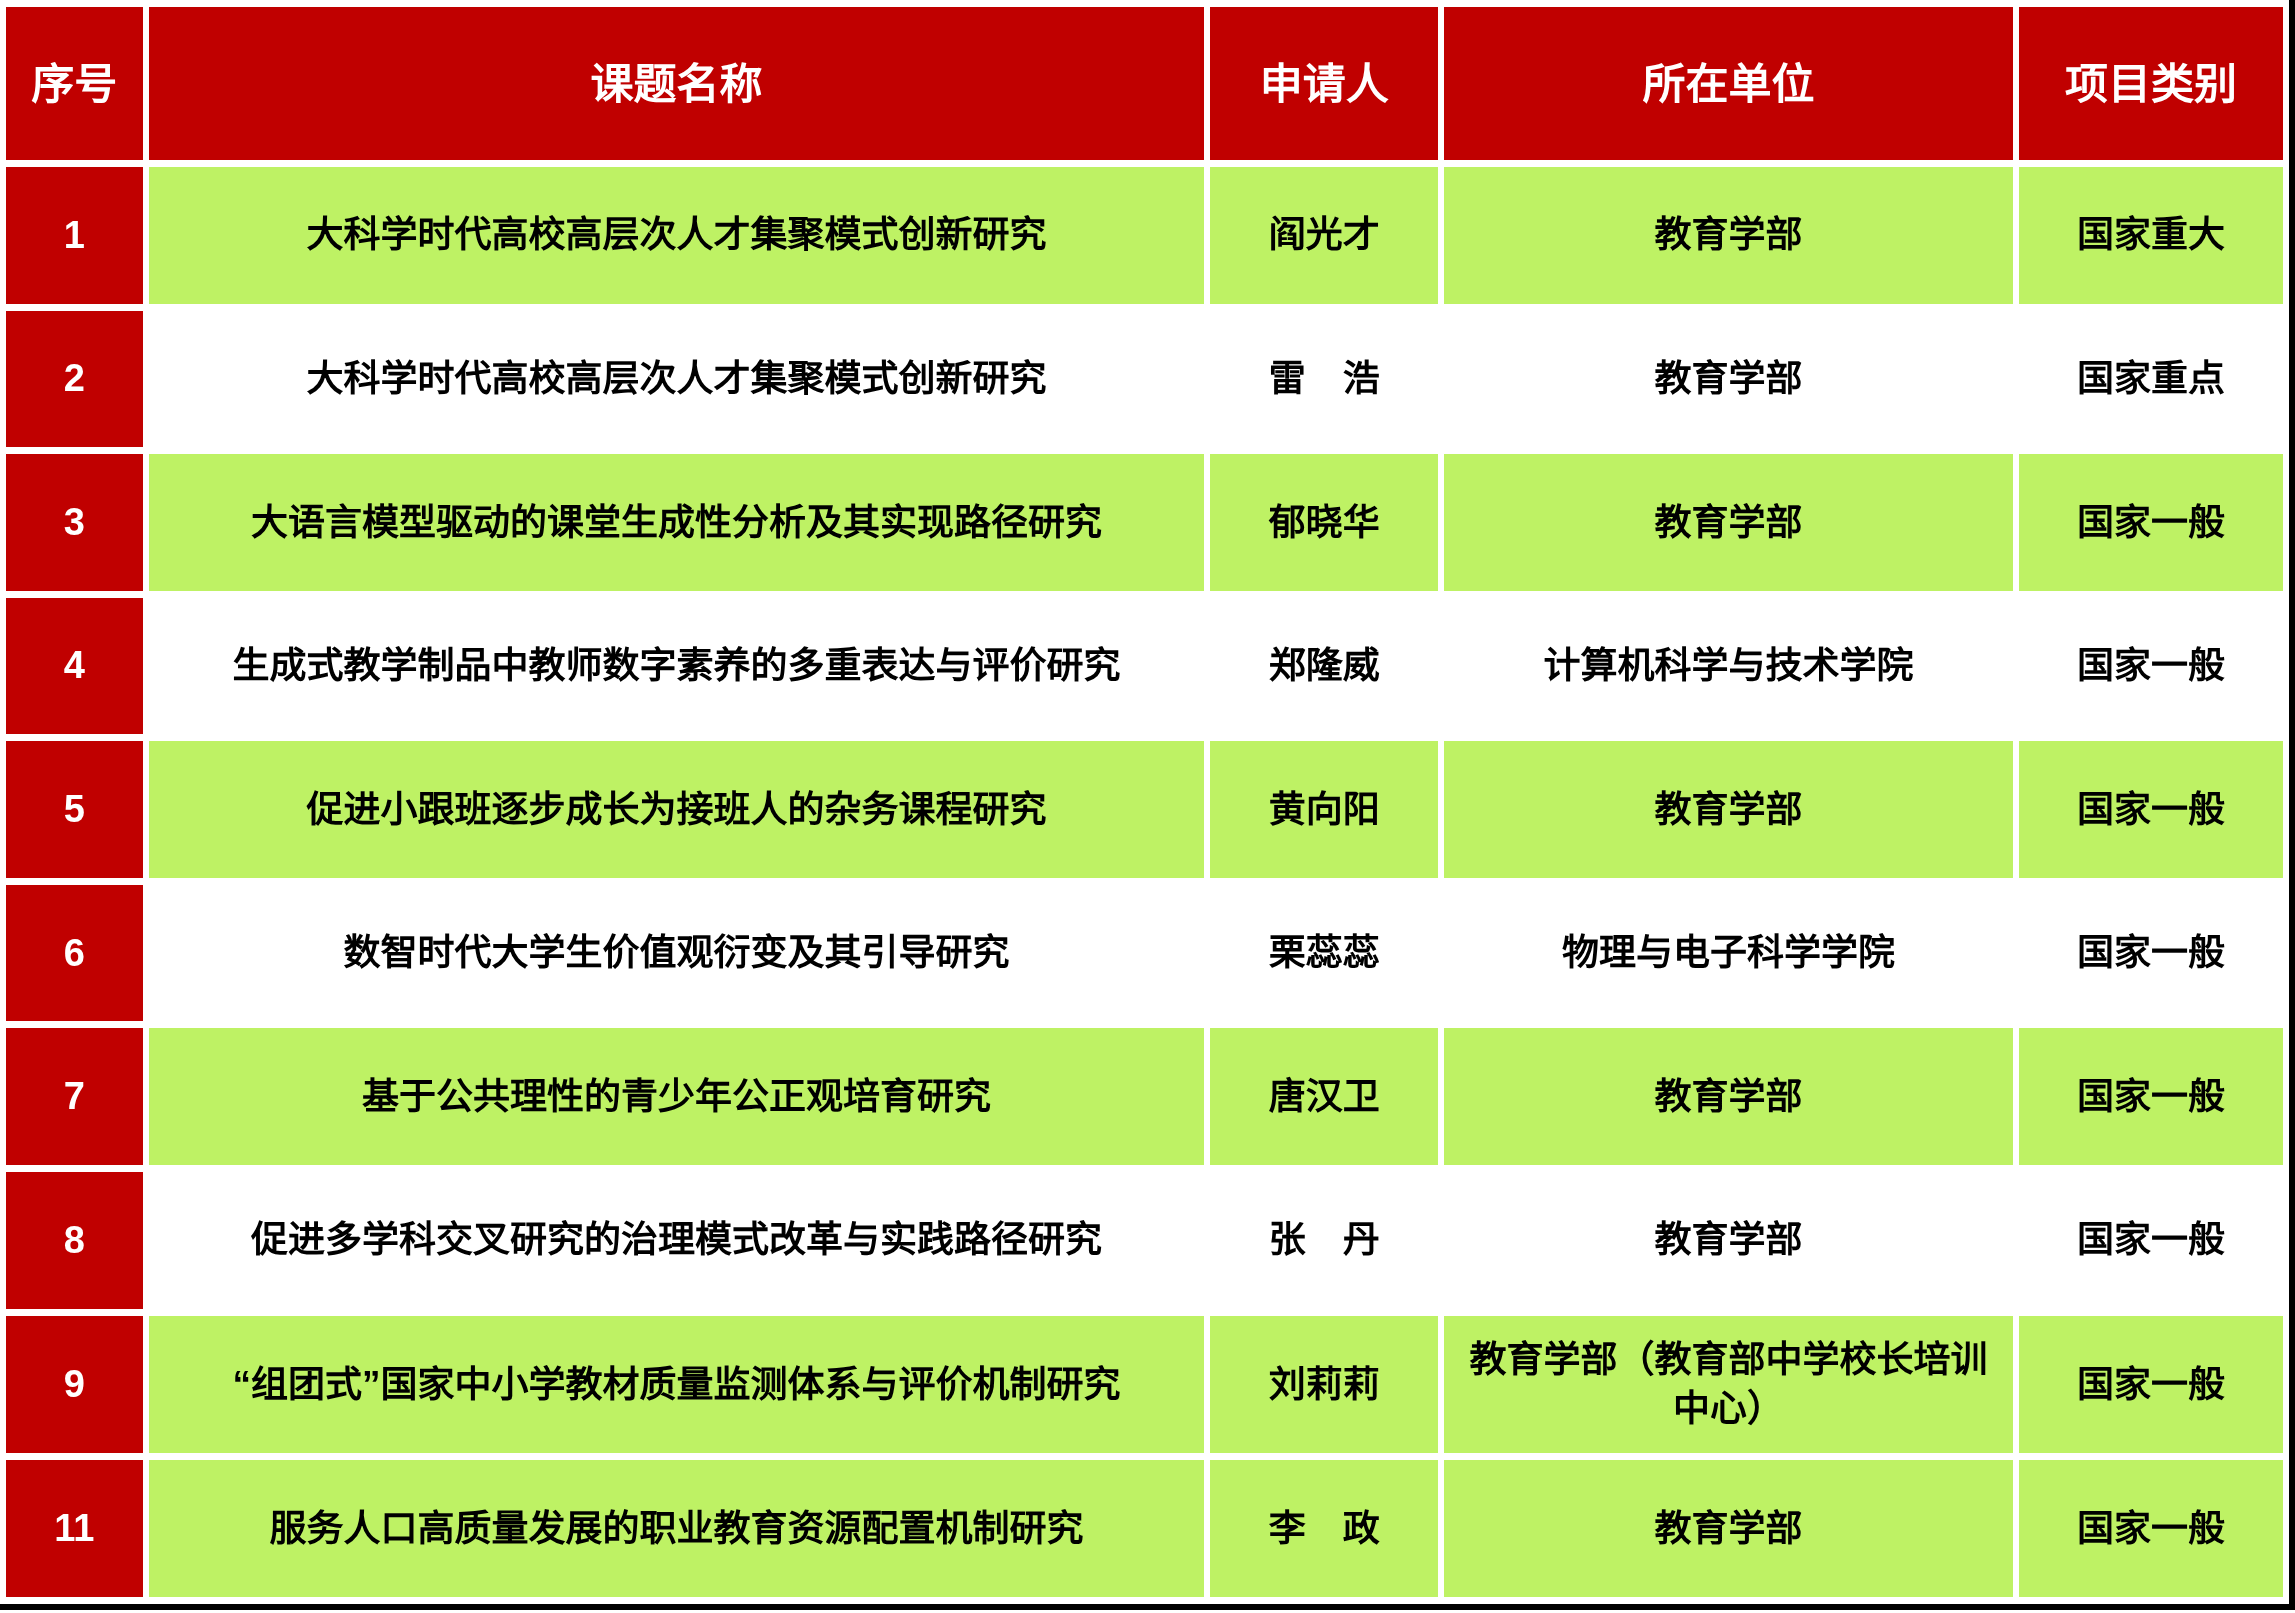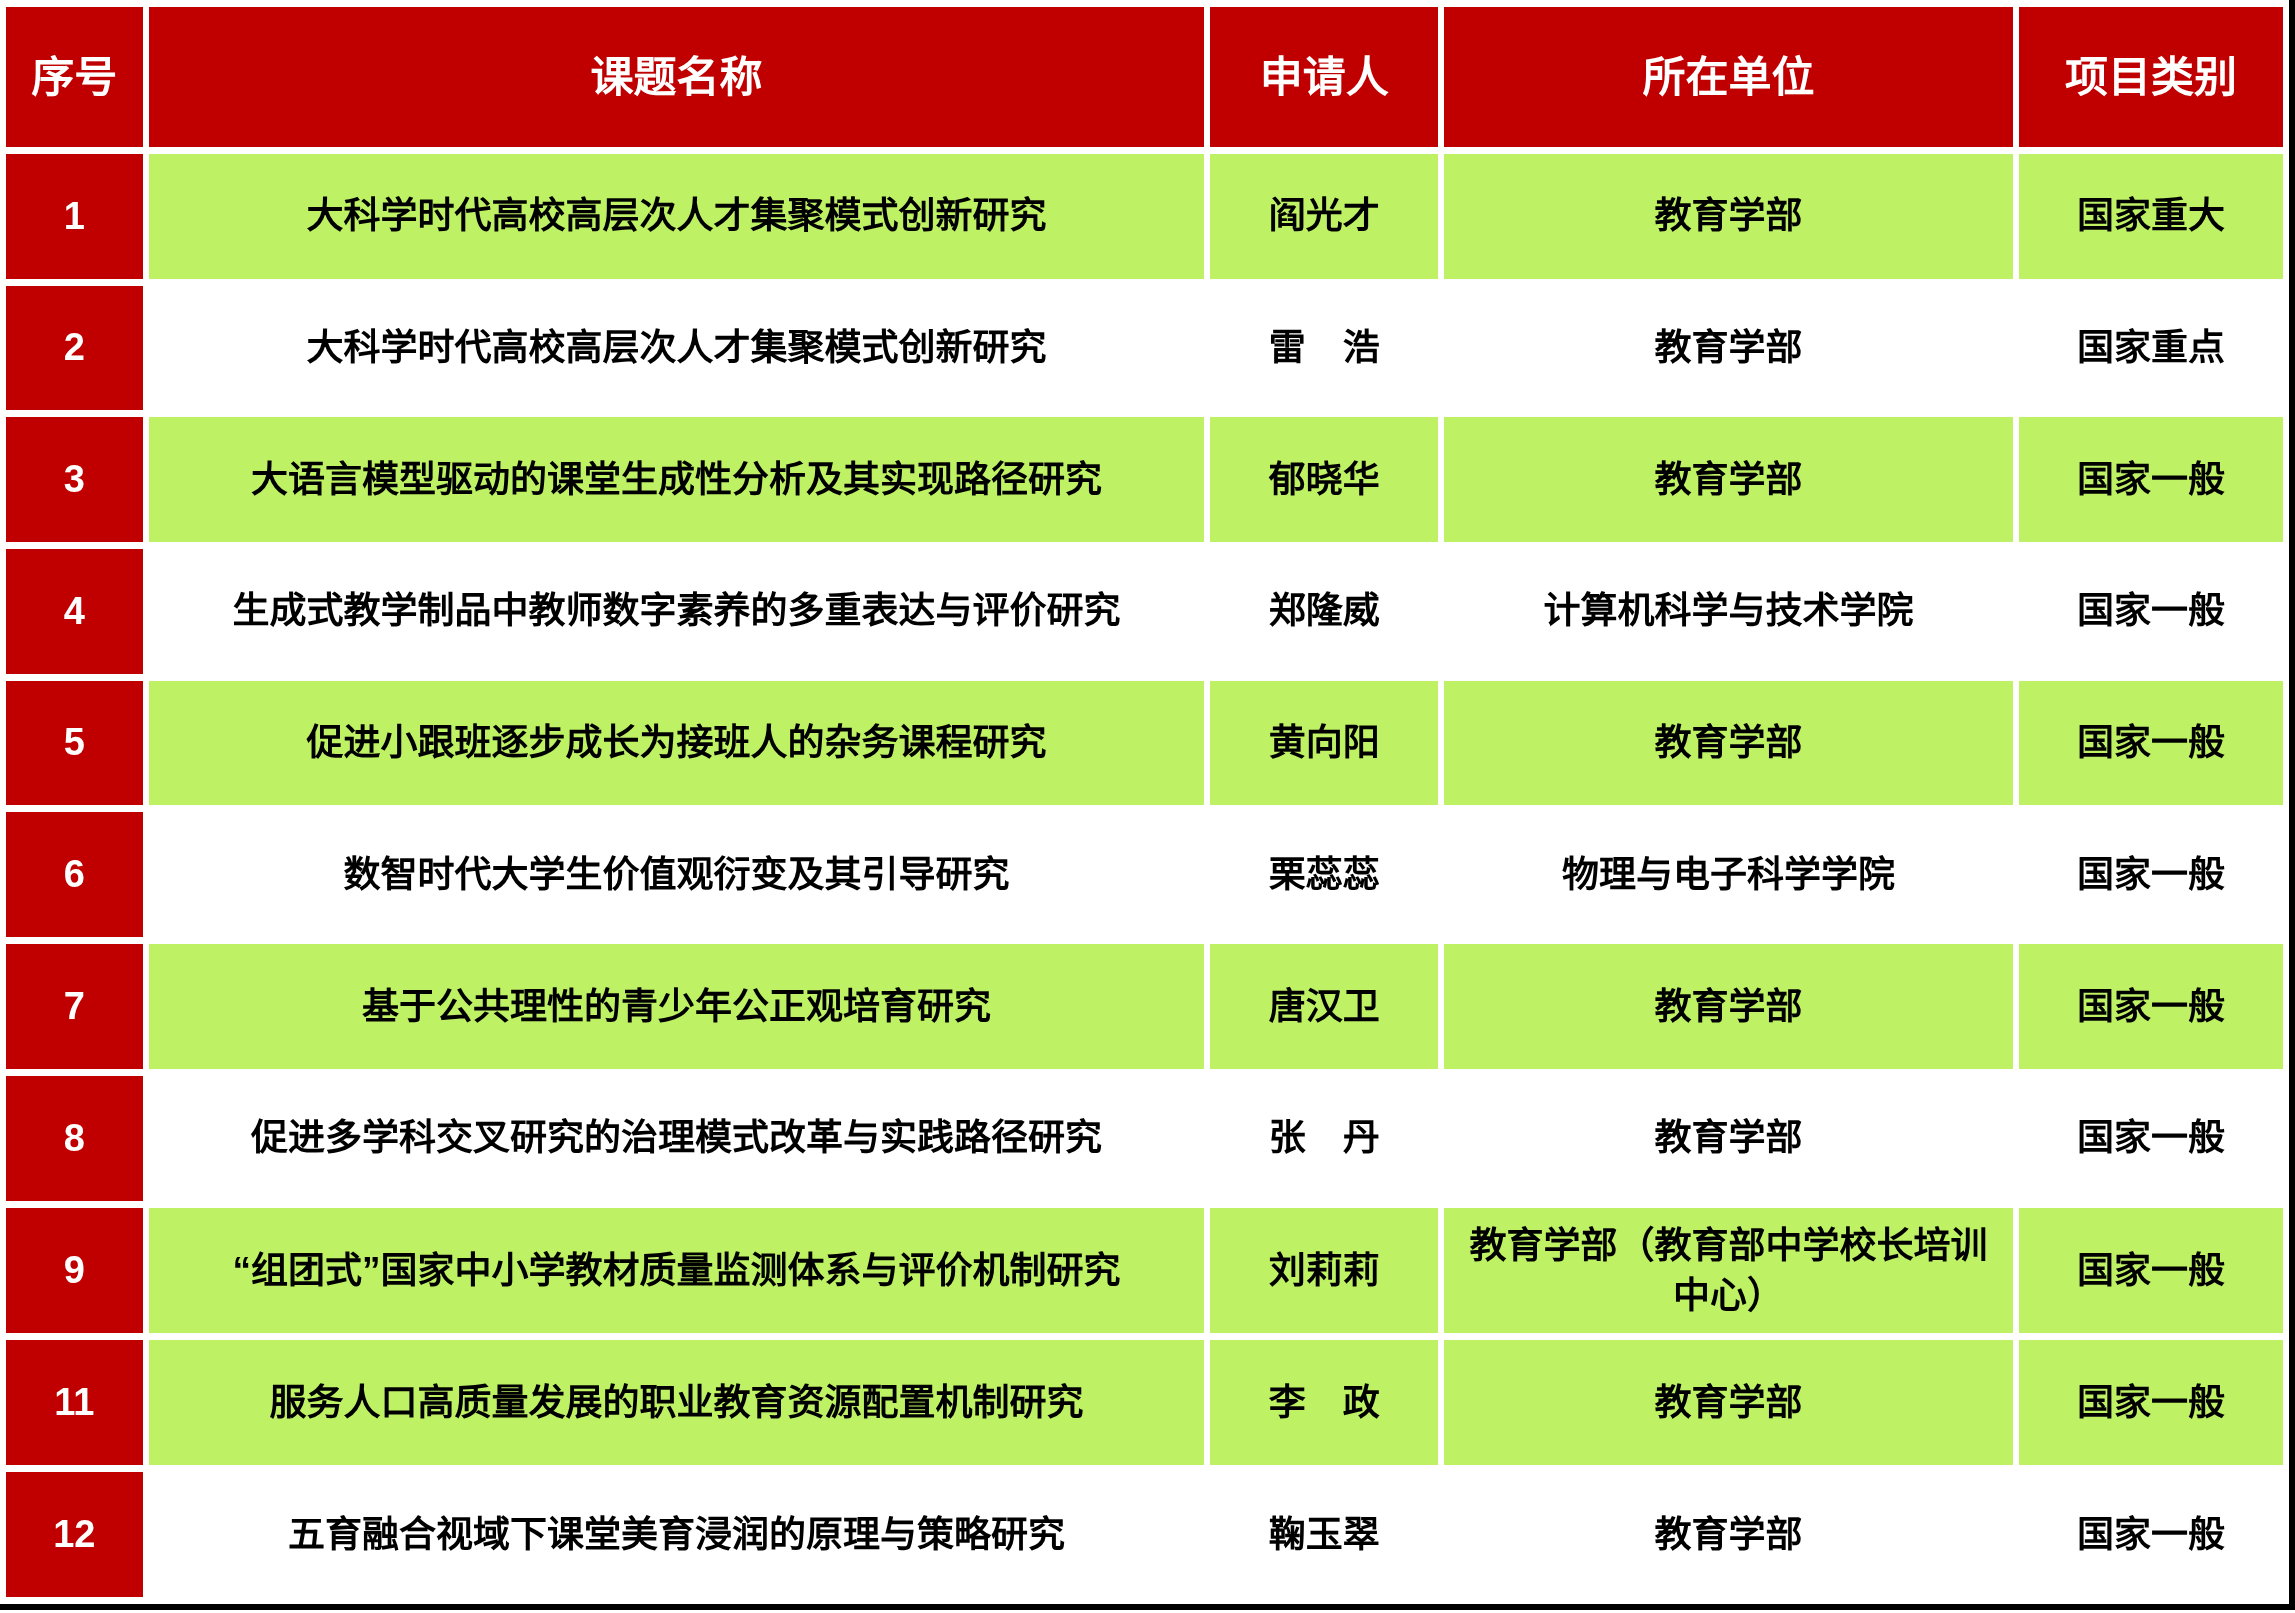--- a/index.html
+++ b/index.html
@@ -135,23 +135,16 @@
       <td>教育学部（教育部中学校长培训中心）</td>
       <td>国家一般</td>
     </tr>
     <tr class="body alt">
       <td class="idx">11</td>
       <td>服务人口高质量发展的职业教育资源配置机制研究</td>
       <td>李　政</td>
       <td>教育学部</td>
       <td>国家一般</td>
     </tr>
-    <tr class="body">
-      <td class="idx">12</td>
-      <td>五育融合视域下课堂美育浸润的原理与策略研究</td>
-      <td>鞠玉翠</td>
-      <td>教育学部</td>
-      <td>国家一般</td>
-    </tr>
   </tbody>
     </table>
 </div>
 
 
 </body></html>

